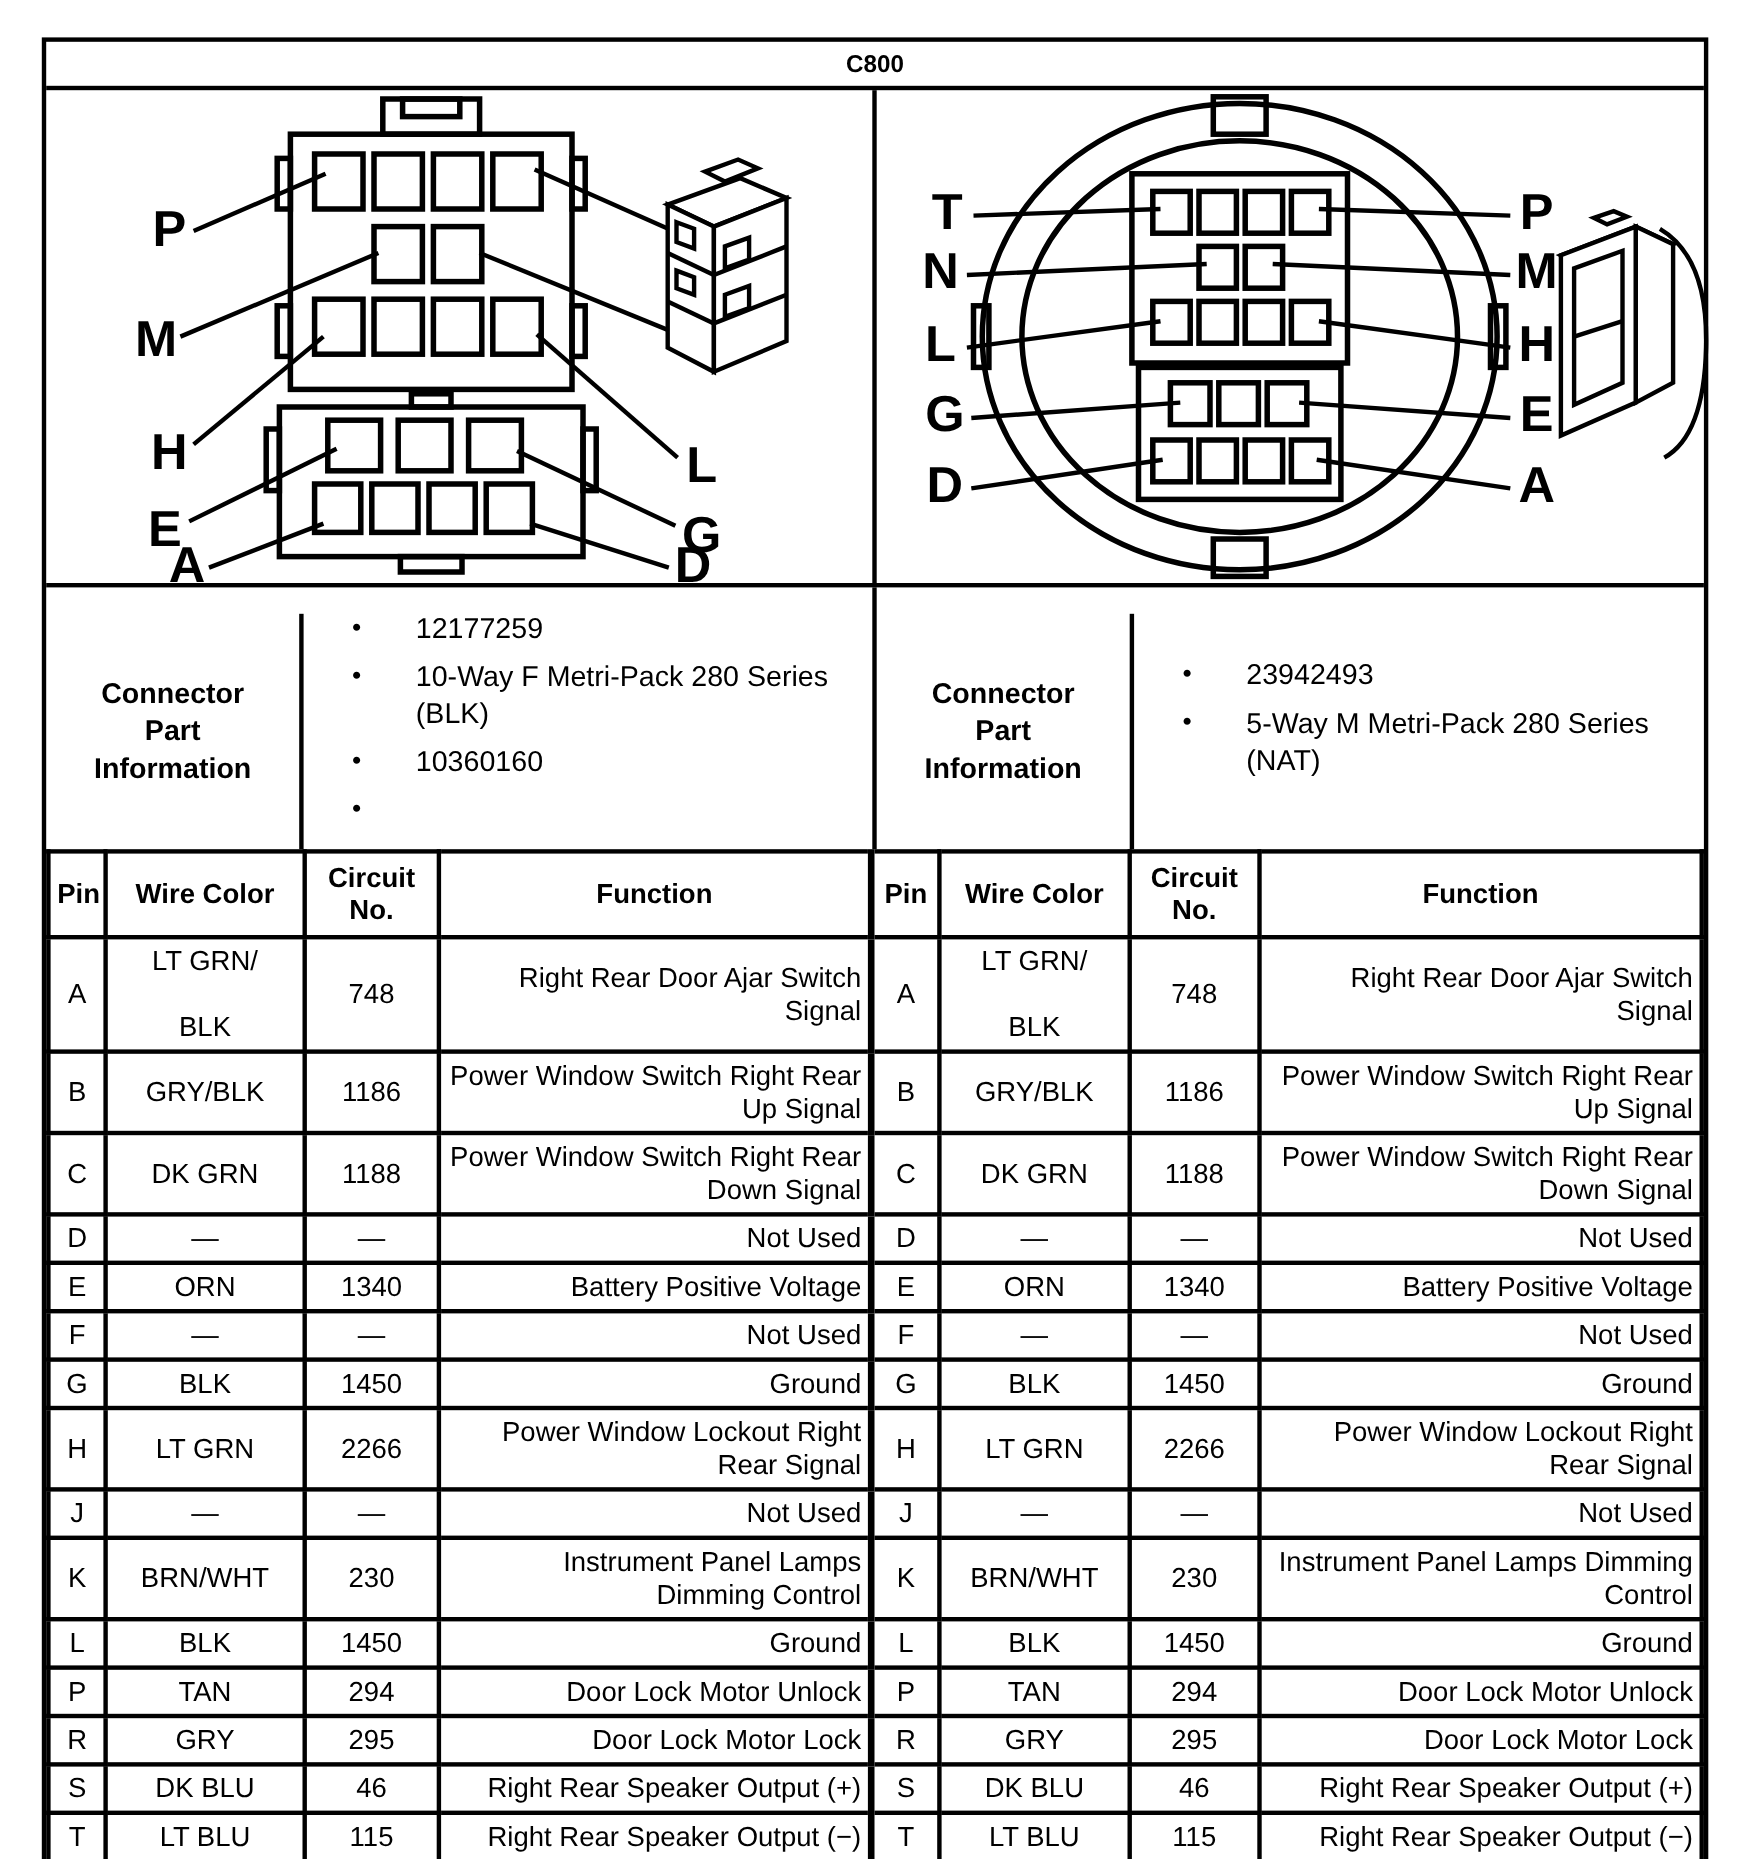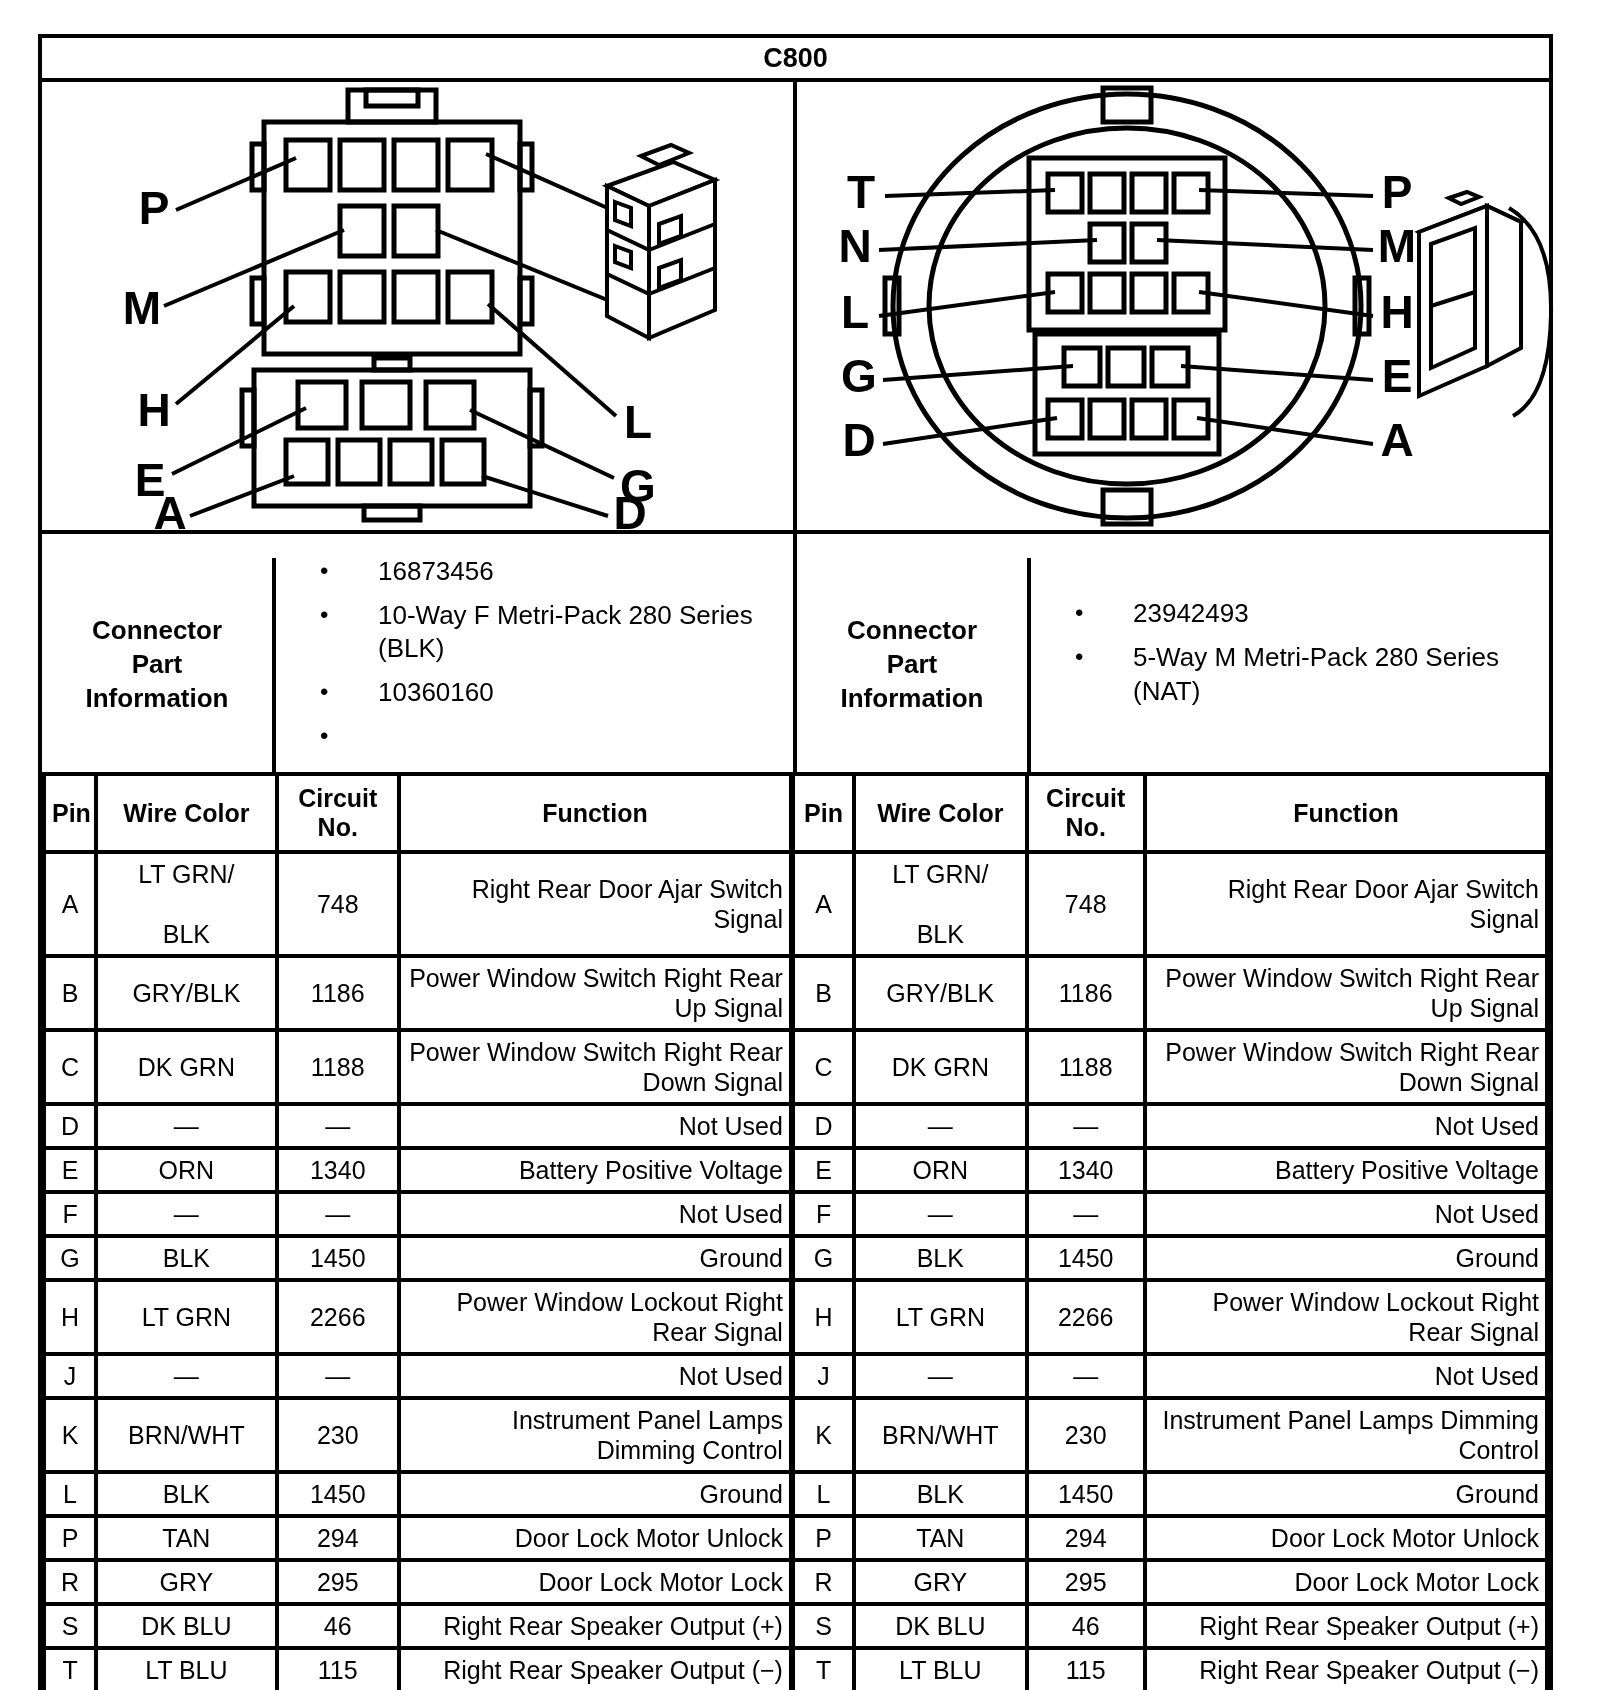--- a/index.html
+++ b/index.html
@@ -7,21 +7,21 @@
     position:relative; width:1600px; height:1690px; background:#fff;
     font-family:"Liberation Sans", sans-serif; color:#000; overflow:hidden;
   }
   .doc {
     position:absolute; left:38px; top:34px; width:1515px;
     border:4px solid #000; box-sizing:border-box; background:#fff;
   }
   .title-bar {
     height:40px; border-bottom:4px solid #000;
     display:flex; align-items:center; justify-content:center;
-    font-weight:bold; font-size:27px;
+    font-weight:bold; font-size:22px;
   }
   .diagram-row { display:flex; height:448px; }
   .diagram-cell { position:relative; box-sizing:border-box; }
   .diagram-cell.left { width:755px; border-right:4px solid #000; }
   .diagram-cell.right { flex:1; }
   .diagram-cell svg { display:block; }
 
   .info-row { display:flex; border-top:4px solid #000; height:238px; }
   .info-label {
     width:234px; border-right:4px solid #000; box-sizing:border-box;
@@ -214,21 +214,21 @@
         </svg>
       </div>
     </div>
 
     <div class="info-row">
       <div class="info-label">Connector Part Information</div>
       <div class="info-content first">
         <ul class="pn-list">
             <li class="pn-item">
               <span class="bullet">•</span>
-              <span class="pn-text">16873456</span>
+              <span class="pn-text">12177259</span>
             </li>
             <li class="pn-item">
               <span class="bullet">•</span>
               <span class="pn-text">10-Way F Metri-Pack 280 Series
 (BLK)</span>
             </li>
             <li class="pn-item">
               <span class="bullet">•</span>
               <span class="pn-text">10360160</span>
             </li>

